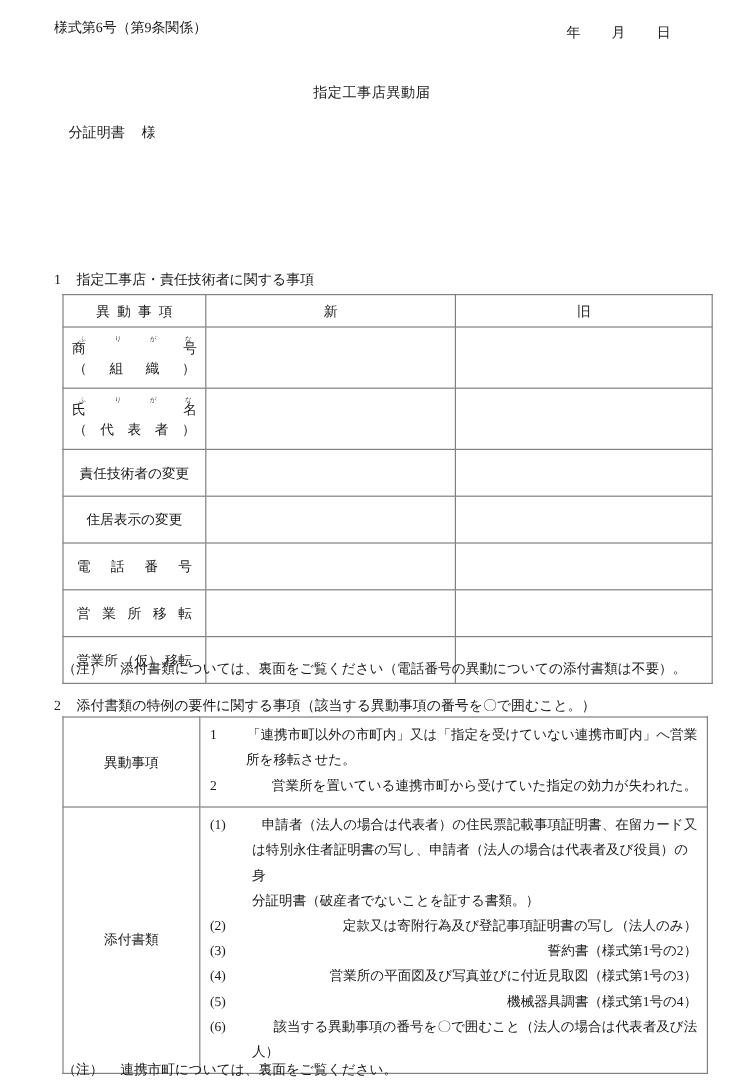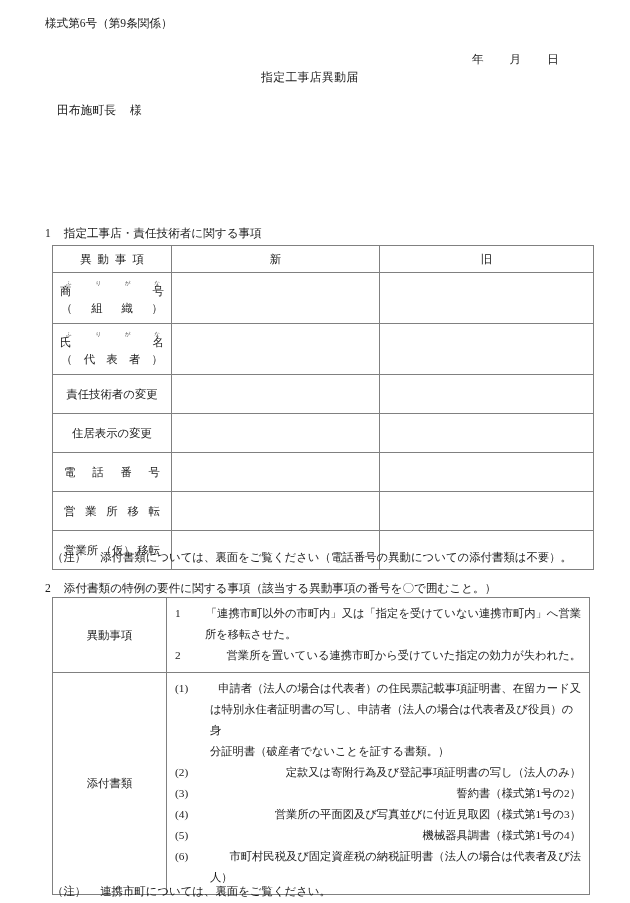--- a/index.html
+++ b/index.html
@@ -26,21 +26,21 @@
   .form-code {
     position: absolute;
     left: 45px;
     top: 16px;
     font-size: 11.6px;
     white-space: nowrap;
   }
   .date-line {
     position: absolute;
     left: 472px;
-    top: 52px;
+    top: 20px;
     font-size: 11.6px;
     white-space: nowrap;
     letter-spacing: 0;
   }
   .date-line span { margin-right: 26px; }
   .date-line span:last-child { margin-right: 0; }
 
   .doc-title {
     position: absolute;
     left: 261px;
@@ -206,21 +206,21 @@
 
   <div class="form-code">様式第6号（第9条関係）</div>
 
   <div class="date-line">
     <span>年</span><span>月</span><span>日</span>
   </div>
 
   <div class="doc-title">指定工事店異動届</div>
 
   <div class="addressee">
-    <span>田布施町長</span><span class="hon">様</span>
+    <span>分証明書</span><span class="hon">様</span>
   </div>
 
 
   <div class="sec-heading" id="sec1-heading">
     <span class="idx">1</span><span>指定工事店・責任技術者に関する事項</span>
   </div>
 
   <table class="form-table" id="table-ichi">
     <thead>
       <tr>
@@ -384,21 +384,21 @@
             <span class="body">営業所の平面図及び写真並びに付近見取図（様式第1号の3）</span>
           </div>
 
           <div class="item-line paren">
             <span class="marker">(5)</span>
             <span class="body">機械器具調書（様式第1号の4）</span>
           </div>
 
           <div class="item-line paren">
             <span class="marker">(6)</span>
-            <span class="body">市町村民税及び固定資産税の納税証明書（法人の場合は代表者及び法</span>
+            <span class="body">該当する異動事項の番号を〇で囲むこと（法人の場合は代表者及び法</span>
           </div>
           <div class="cont-line paren-cont">人）</div>
         </td>
       </tr>
     </tbody>
   </table>
 
   <div class="note" id="note2">
     <span class="note-mark">（注）</span><span>連携市町については、裏面をご覧ください。</span>
   </div>

